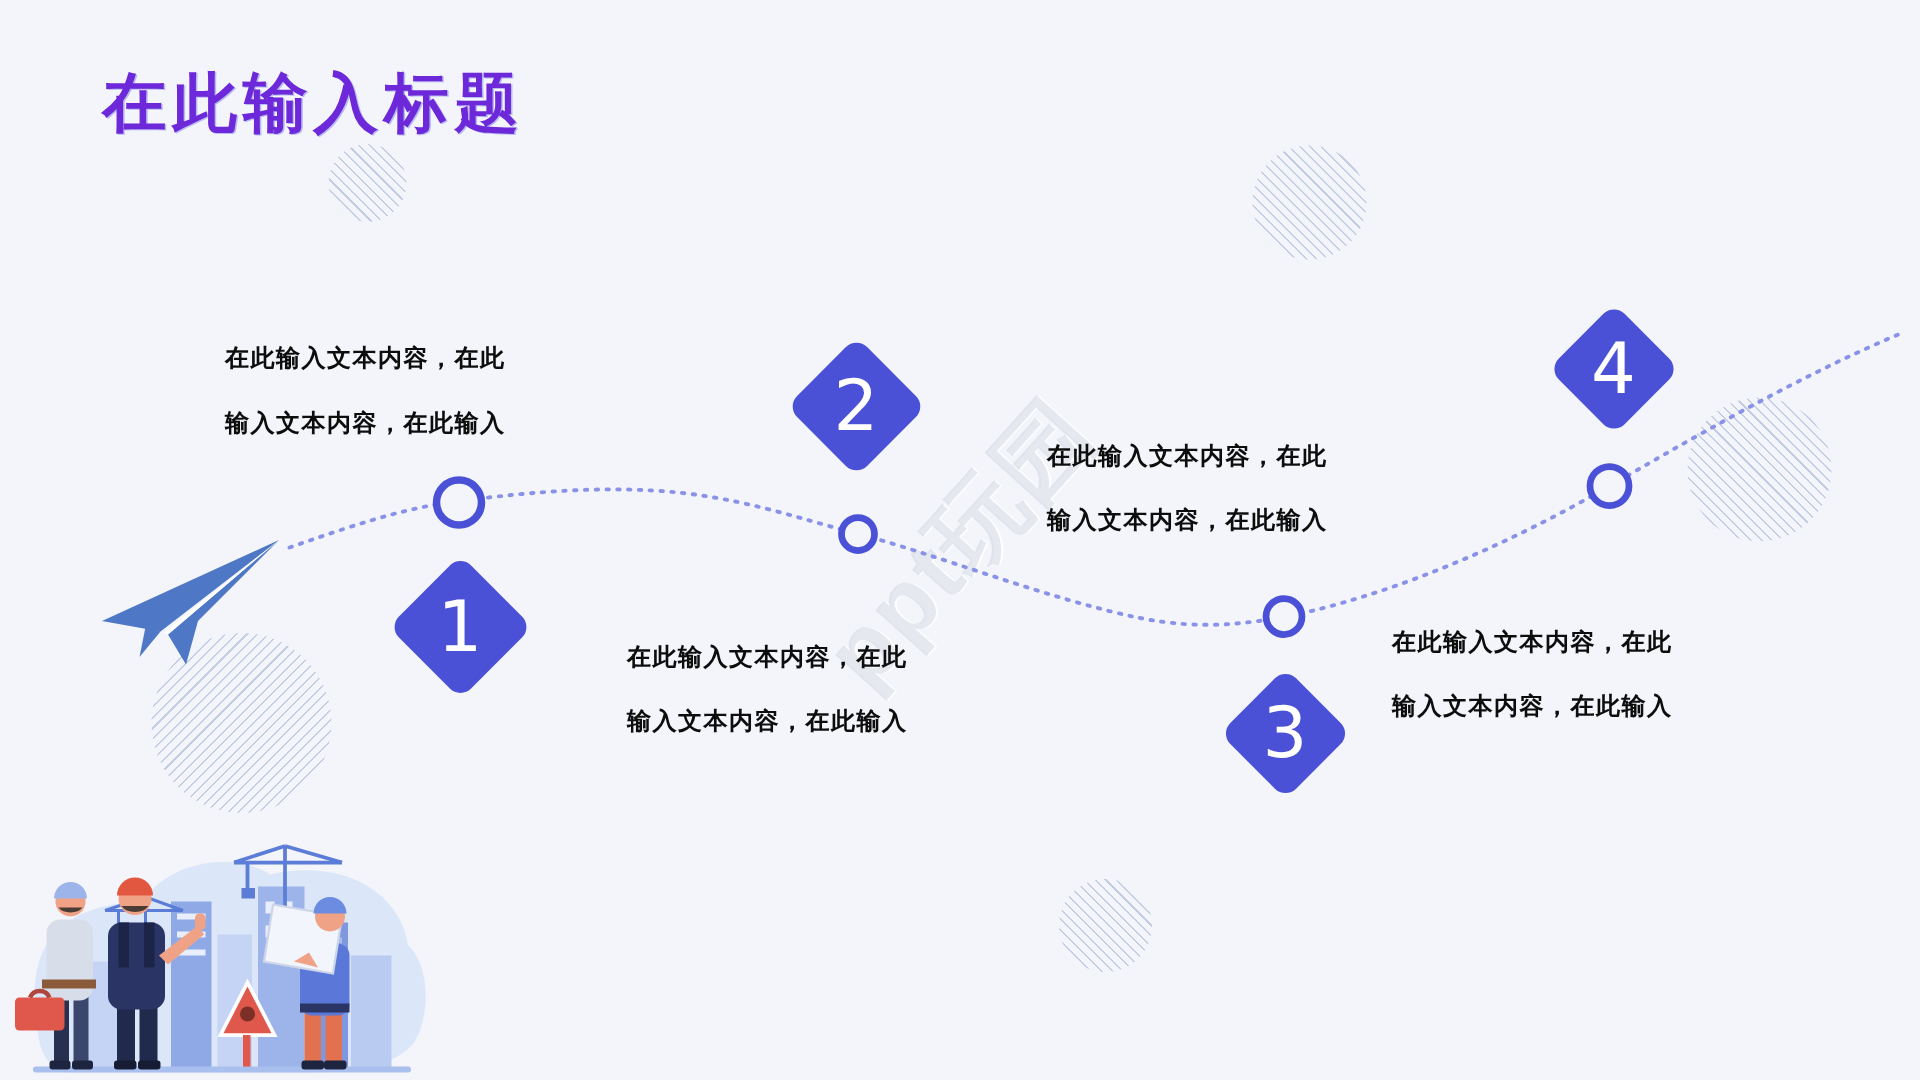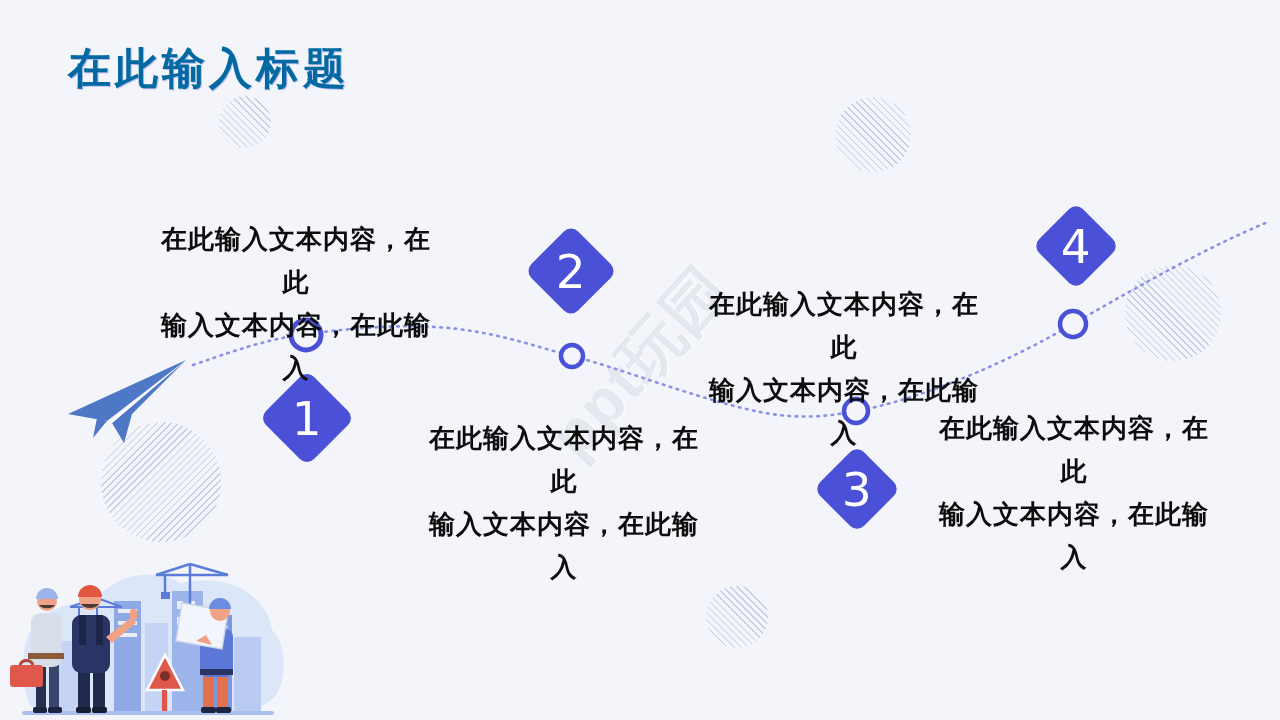--- a/index.html
+++ b/index.html
@@ -5,21 +5,21 @@
   html,body{margin:0;padding:0;}
   #slide{
     position:relative;width:1280px;height:720px;overflow:hidden;
     background:#f3f5fa;
     font-family:"Liberation Serif","DejaVu Serif",serif;
   }
   
   .slide-title{
     position:absolute;left:68px;top:40px;
     font-size:43px;font-weight:800;letter-spacing:4px;
-    color:#0369a1;
+    color:#6d28d9;
     text-shadow:1px 1px 0 rgba(75,79,226,.35);
   }
   
   .hatch{
     position:absolute;border-radius:50%;
     background:repeating-linear-gradient(45deg,#b7c3de 0 1px,transparent 1px 5px);
     opacity:.8;
   }
   .hatch.rev{background:repeating-linear-gradient(135deg,#b7c3de 0 1px,transparent 1px 5px);}
   .h1{left:219px;top:96px;width:52px;height:52px;}
@@ -51,22 +51,22 @@
     font-family:"DejaVu Sans","Liberation Sans",sans-serif;
     font-size:47px;font-weight:400;line-height:1;
     user-select:none;
   }
   .d1{left:273px;top:384px;width:68px;height:68px;}
   .d2{left:538px;top:238px;width:66px;height:66px;}
   .d3{left:826px;top:458px;width:62px;height:62px;}
   .d4{left:1045px;top:215px;width:62px;height:62px;}
   
   .step-text{
-    position:absolute;width:292px;text-align:center;
-    font-size:26px;font-weight:700;letter-spacing:1px;
+    position:absolute;width:292px;text-align:left;
+    font-size:16px;font-weight:700;letter-spacing:1px;
     line-height:43px;color:#0d0d0d;
   }
   .t1{left:150px;top:218px;}
   .t2{left:698px;top:283px;}
   .t3{left:418px;top:417px;}
   .t4{left:928px;top:407px;}
   
   .plane{position:absolute;left:66px;top:356px;}
   
   .construction{position:absolute;left:0px;top:545px;}

